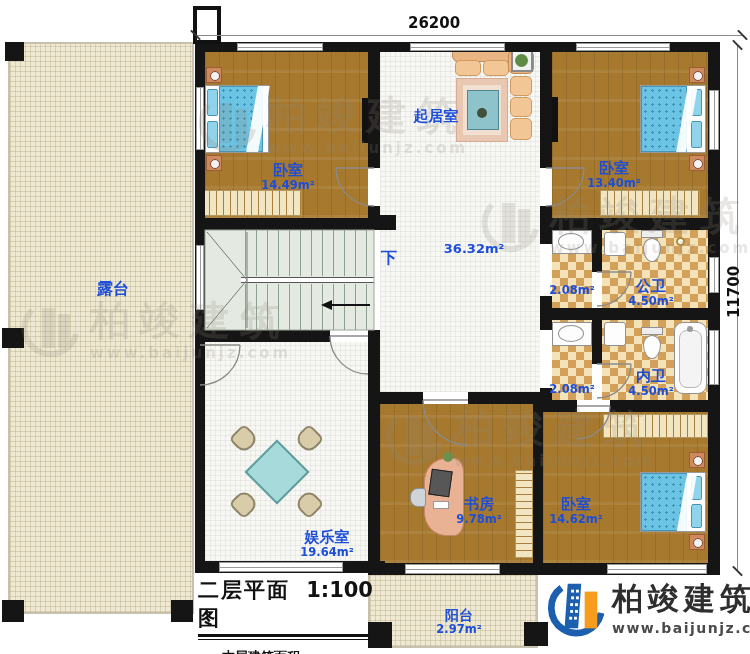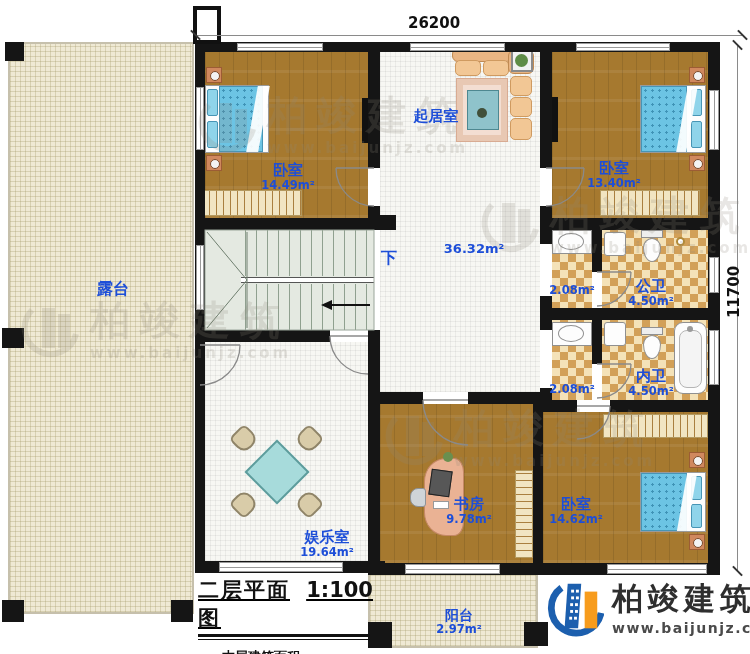--- a/index.html
+++ b/index.html
@@ -292,21 +292,21 @@
     <span class="nm">公卫</span>
     <span class="ar">4.50m²</span>
   </div>
   <div class="room-label" style="left:572px;top:379px;">
     <span class="ar">2.08m²</span>
   </div>
   <div class="room-label" style="left:651px;top:372px;">
     <span class="nm">内卫</span>
     <span class="ar">4.50m²</span>
   </div>
-  <div class="room-label" style="left:469px;top:500px;">
+  <div class="room-label" style="left:479px;top:500px;">
     <span class="nm">书房</span>
     <span class="ar">9.78m²</span>
   </div>
   <div class="room-label" style="left:576px;top:500px;">
     <span class="nm">卧室</span>
     <span class="ar">14.62m²</span>
   </div>
   <div class="room-label" style="left:327px;top:533px;">
     <span class="nm">娱乐室</span>
     <span class="ar">19.64m²</span>
@@ -319,21 +319,21 @@
   <div class="dimline" style="left:195px;top:35px;width:547px;height:1px;"></div>
   <div class="tick" style="left:189px;top:34px;"></div>
   <div class="tick" style="left:736px;top:34px;"></div>
   <div class="dimtxt" style="left:408px;top:14px;">26200</div>
   <div class="dimline" style="left:737px;top:45px;width:1px;height:527px;"></div>
   <div class="tick" style="left:731px;top:44px;"></div>
   <div class="tick" style="left:731px;top:570px;"></div>
   <div class="dimtxt" style="left:708px;top:283px;transform:rotate(-90deg);transform-origin:center;">11700</div>
 
   <div class="abs" style="left:198px;top:576px;width:175px;">
-    <div style="display:flex;align-items:baseline;gap:10px;text-decoration:underline;">
+    <div style="display:flex;align-items:baseline;gap:10px;">
       <span class="title-cn">二层平面图</span>
       <span class="title-cn" style="letter-spacing:0;">1:100</span>
     </div>
     <div style="width:172px;height:2.5px;background:#111;margin-top:2px;"></div>
     <div style="width:172px;height:1px;background:#111;margin-top:2.5px;"></div>
     <div class="info-line" style="margin:8px 0 0 24px;">本层建筑面积: 142.58m²</div>
 
   </div>
 
   <div class="abs" style="left:546px;top:576px;display:flex;align-items:center;gap:8px;">

